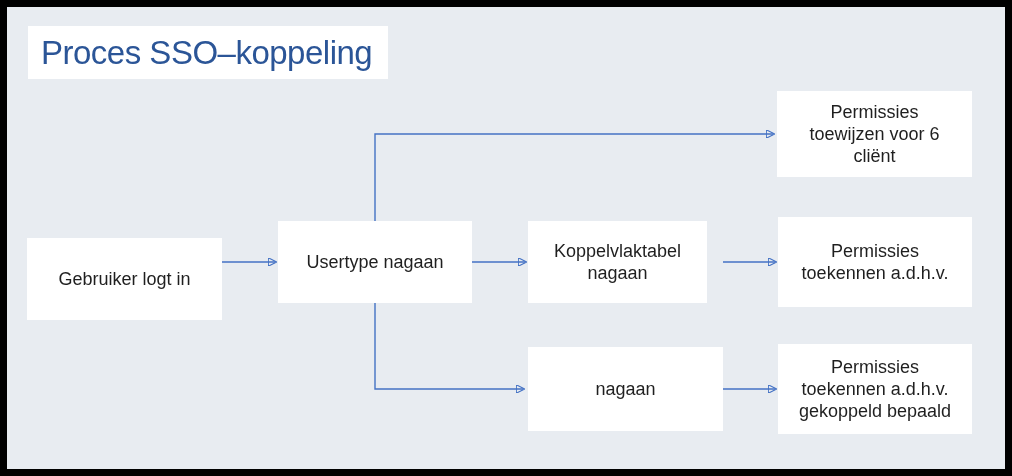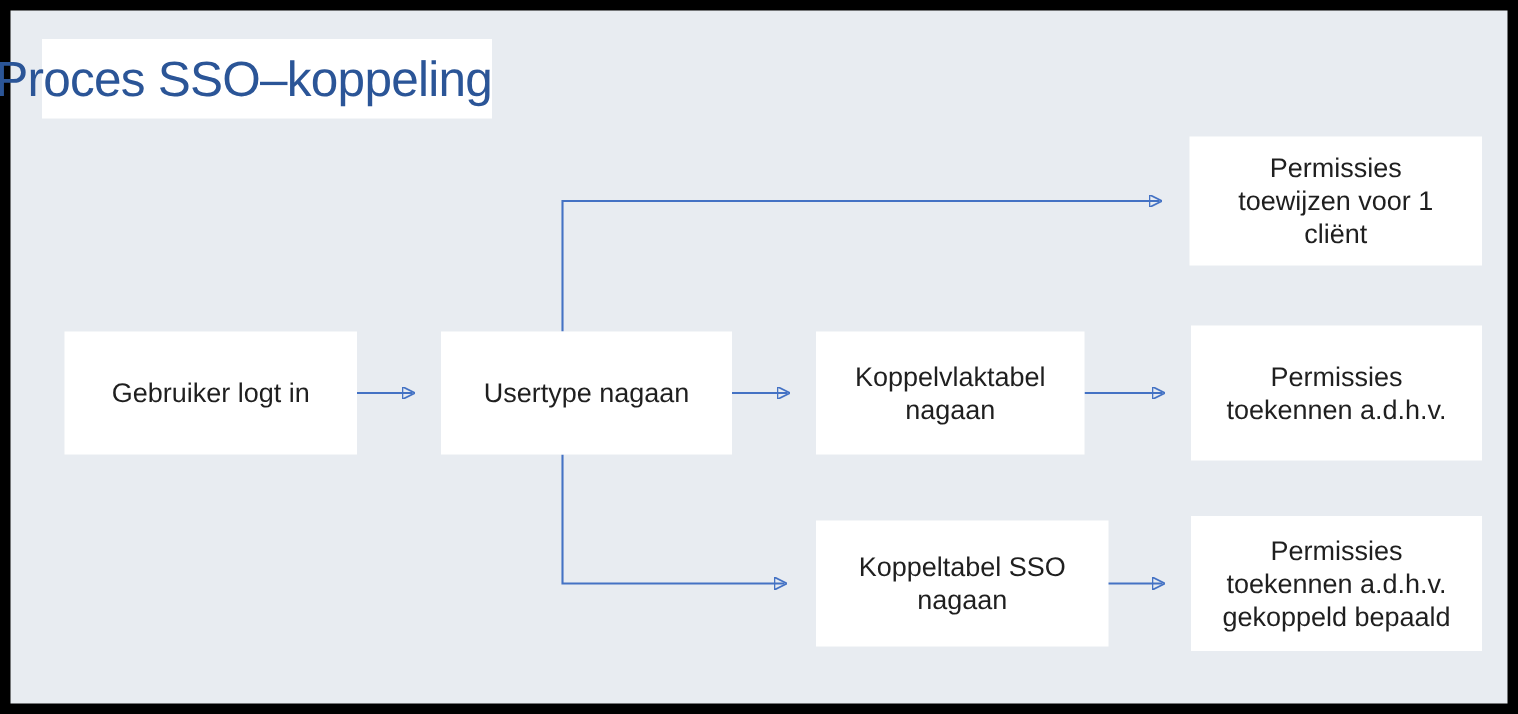--- a/index.html
+++ b/index.html
@@ -18,42 +18,40 @@
   }
   .frame{
     position:relative;
     width:1012px;height:476px;
     background:var(--bg);
     box-shadow:inset 0 0 0 7px var(--frame);
     overflow:hidden;
   }
   .title-box{
     position:absolute;
-    left:28px;top:26px;width:300px;height:53px;
+    left:28px;top:26px;width:360px;height:53px;
     background:var(--box);
     display:flex;align-items:center;
     padding-left:13px;
-    justify-content:flex-end;
   }
   .title-box span{
     color:var(--title);
     font-size:33px;
     letter-spacing:-0.5px;
     white-space:nowrap;
   }
   .node{
     position:absolute;
     background:var(--box);
     display:flex;flex-direction:column;
     align-items:center;justify-content:center;
     text-align:right;
     color:var(--ink);
     font-size:18px;
     line-height:22px;
-    margin-left:16px;
   }
   .node span{display:block;white-space:nowrap;}
   svg.edges{
     position:absolute;left:0;top:0;
     width:1012px;height:476px;
     pointer-events:none;
   }
   svg.edges path{
     fill:none;
     stroke:var(--accent);
@@ -76,46 +74,45 @@
     <path d="M723 262 H775" marker-end="url(#ah)"></path>
     <path d="M723 389 H775" marker-end="url(#ah)"></path>
     <path d="M375 221 V134 H773" marker-end="url(#ah)"></path>
     <path d="M375 303 V389 H523" marker-end="url(#ah)"></path>
   </svg>
 
   <div class="title-box">
     <span>Proces SSO–koppeling</span>
   </div>
 
-  <div class="node" style="left:27px;top:221px;width:195px;height:82px">
+  <div class="node" style="left:27px;top:238px;width:195px;height:82px">
     <span>Gebruiker logt in</span>
   </div>
 
   <div class="node" style="left:278px;top:221px;width:194px;height:82px">
     <span>Usertype nagaan</span>
   </div>
 
   <div class="node" style="left:528px;top:221px;width:179px;height:82px">
     <span>Koppelvlaktabel</span>
     <span>nagaan</span>
   </div>
 
   <div class="node" style="left:777px;top:91px;width:195px;height:86px">
     <span>Permissies</span>
-    <span>toewijzen voor 1</span>
+    <span>toewijzen voor 6</span>
     <span>cliënt</span>
   </div>
 
   <div class="node" style="left:778px;top:217px;width:194px;height:90px">
     <span>Permissies</span>
     <span>toekennen a.d.h.v.</span>
   </div>
 
   <div class="node" style="left:528px;top:347px;width:195px;height:84px">
-    <span>Koppeltabel SSO</span>
     <span>nagaan</span>
   </div>
 
   <div class="node" style="left:778px;top:344px;width:194px;height:90px">
     <span>Permissies</span>
     <span>toekennen a.d.h.v.</span>
     <span>gekoppeld bepaald</span>
   </div>
 
 </div>

